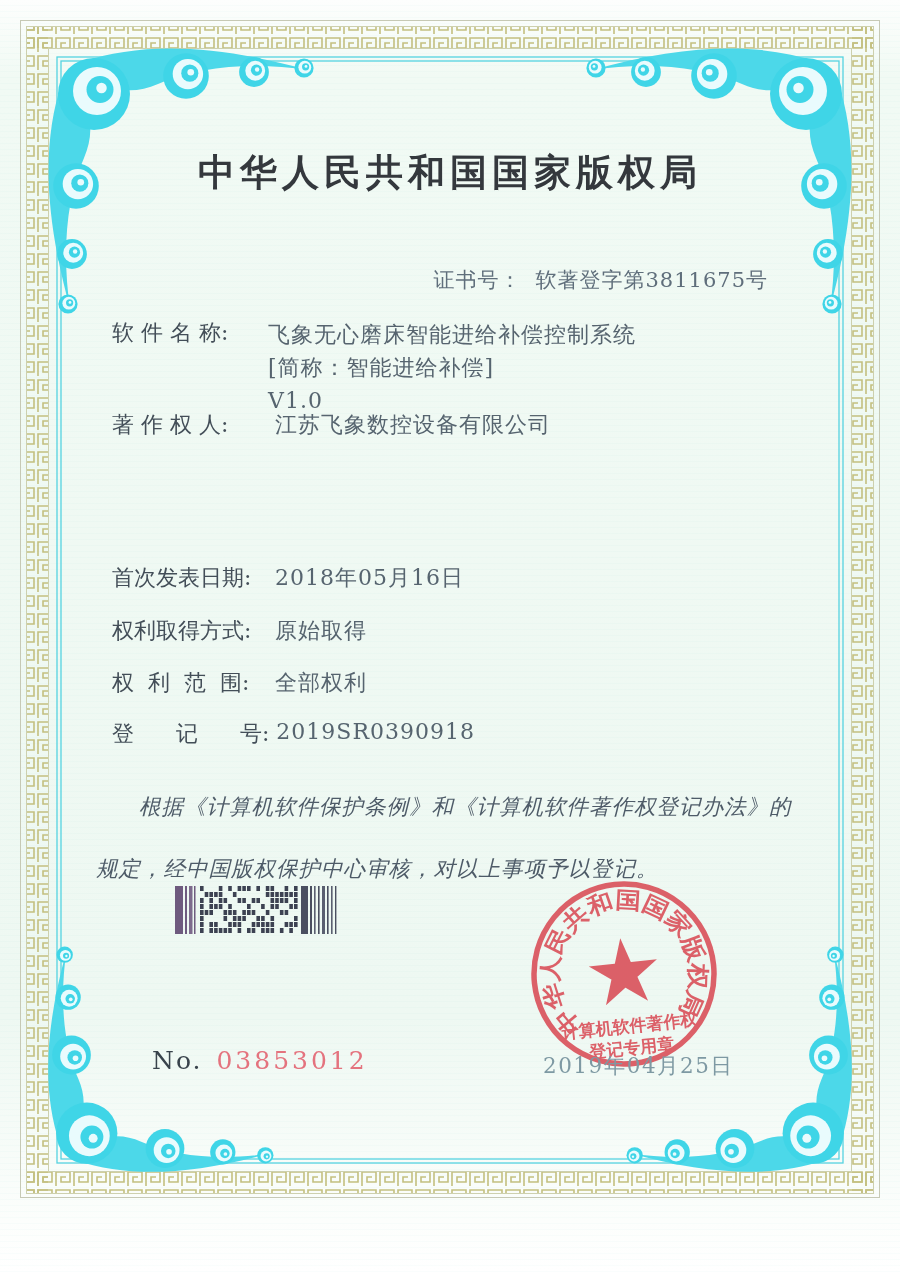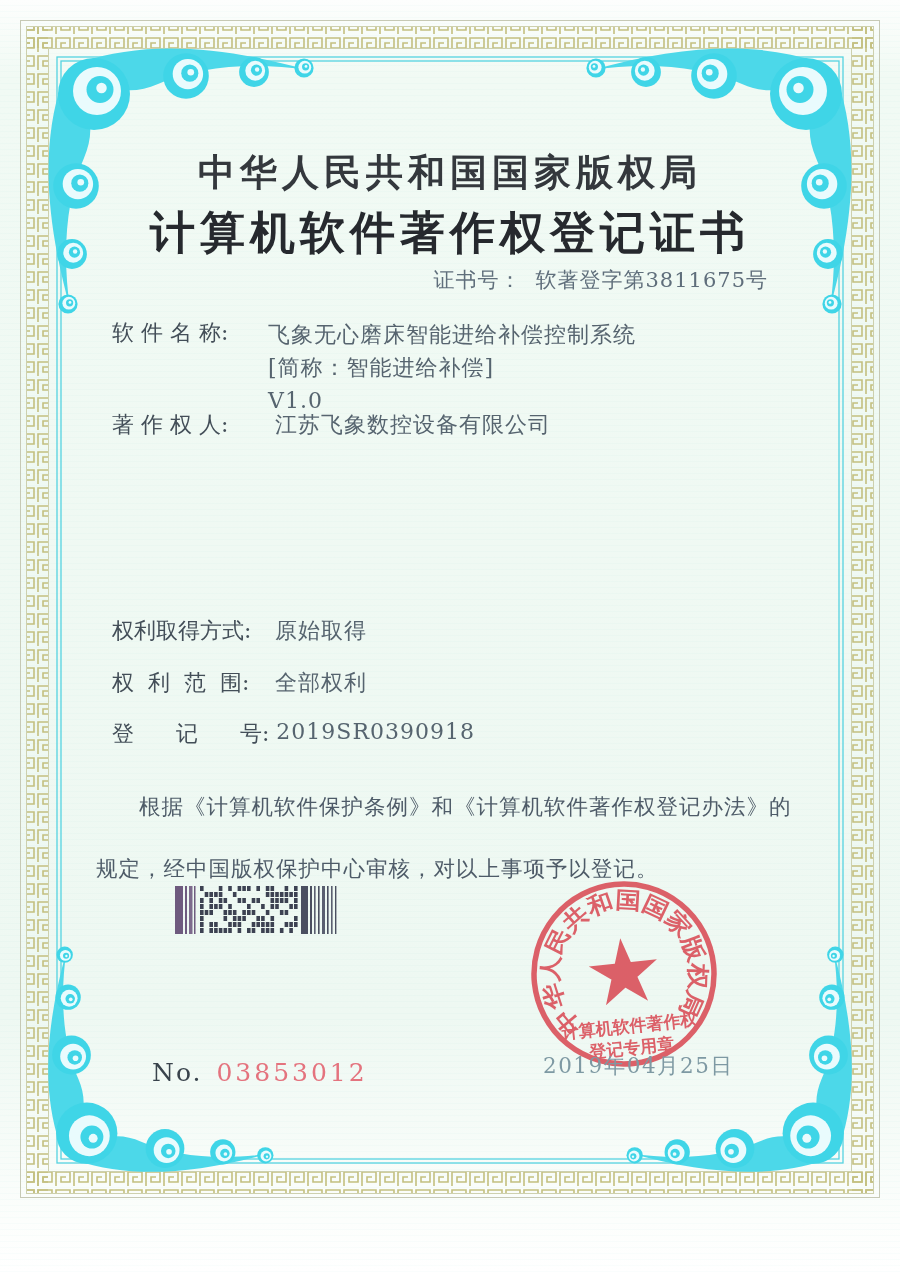--- a/index.html
+++ b/index.html
@@ -39,33 +39,33 @@
 
   #row-software{ top:318px; }
   #row-owner{ top:410px; }
   #row-devdate{ top:512px; }
   #row-pubdate{ top:563px; }
   #row-acquisition{ top:616px; }
   #row-scope{ top:668px; }
   #row-regno{ top:719px; }
 
   .statement{ position:absolute; left:96px; top:776px; width:716px;
-    font-size:21.5px; color:#4e5b68; letter-spacing:1px; }
+    font-size:21.5px; color:#4e5b68; letter-spacing:1px;font-style:italic; }
   .statement .st-line{ line-height:62px; }
   .statement .st-line.first{ text-indent:2em; }
 
   #barcode{ position:absolute; left:175px; top:884px; }
 
   .seal-wrap{ position:absolute; left:522px; top:872px; width:204px; height:204px;
     mix-blend-mode:multiply; opacity:.92; }
   .seal-date{
     position:absolute; left:543px; top:1051px; font-size:21.5px;
     color:#7e99a3; letter-spacing:1.5px; z-index:3;
   }
-  .serial{ position:absolute; left:152px; top:1046px; font-size:25px;margin-top:12px; }
+  .serial{ position:absolute; left:152px; top:1046px; font-size:25px; }
   .serial .serial-prefix{ color:#39434c; letter-spacing:2px; }
   .serial .serial-number{ color:#e4737e; letter-spacing:3px; margin-left:14px; }
 </style>
 </head>
 <body>
 
 <div id="paper-texture"></div>
 
 <svg id="frame-svg" width="900" height="1272" viewBox="0 0 900 1272">
   <defs>
@@ -117,41 +117,44 @@
     <use href="#flourish" transform="translate(46,1174) scale(0.85,-0.85)"></use>
   </g>
   <g>
     <use href="#flourish" transform="translate(854,1174) scale(-0.85,-0.85)"></use>
   </g>
 </svg>
 
 <div class="content">
 
   <div class="authority-title">中华人民共和国国家版权局</div>
-  <div class="cert-title">计算机软件著作权登记证书</div>
 
   <div class="cert-no">
     <span class="cert-no-label">证书号：</span><span class="cert-no-value">软著登字第3811675号</span>
   </div>
 
   <div class="row multiline" id="row-software">
     <span class="label">软 件 名 称:</span>
     <span class="value-lines">
       <div class="value-line">飞象无心磨床智能进给补偿控制系统</div>
       <div class="value-line">[简称：智能进给补偿]</div>
       <div class="value-line">V1.0</div>
     </span>
   </div>
 
   <div class="row" id="row-owner">
     <span class="label">著 作 权 人:</span>
     <span class="value">江苏飞象数控设备有限公司</span>
   </div>
 
 
+  <div class="row" id="row-pubdate">
+    <span class="label">首次发表日期:</span>
+    <span class="value">2018年05月16日</span>
+  </div>
 
   <div class="row" id="row-acquisition">
     <span class="label">权利取得方式:</span>
     <span class="value">原始取得</span>
   </div>
 
   <div class="row" id="row-scope">
     <span class="label">权  利  范  围:</span>
     <span class="value">全部权利</span>
   </div>

